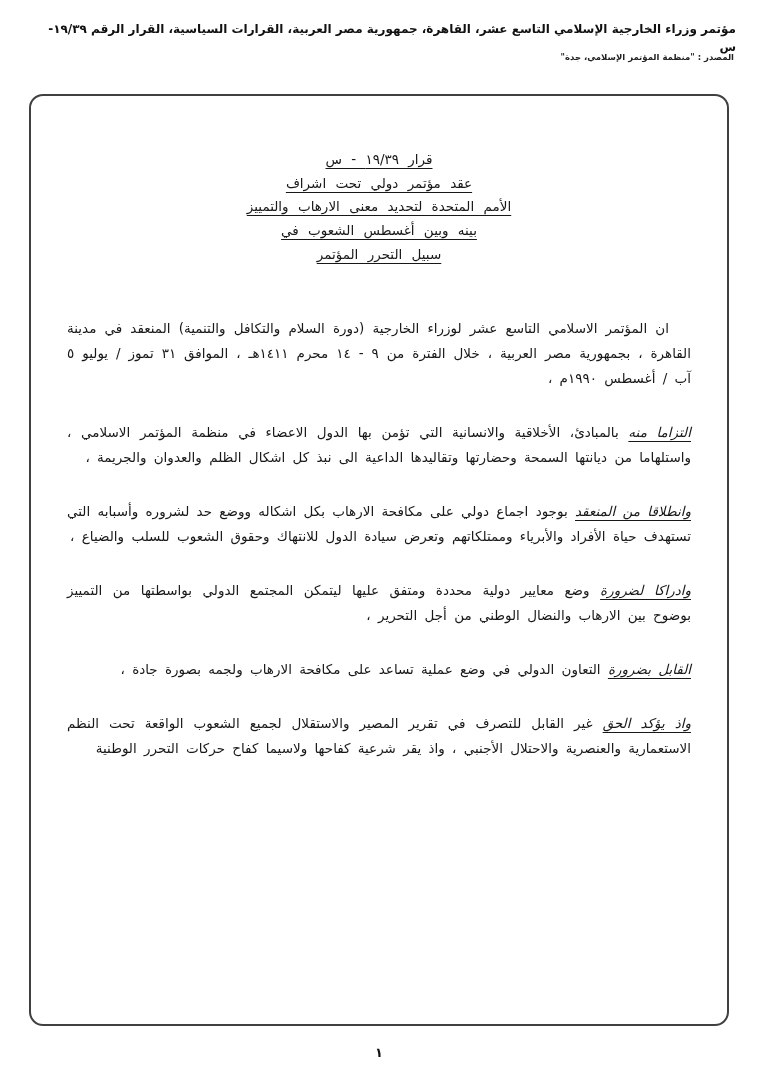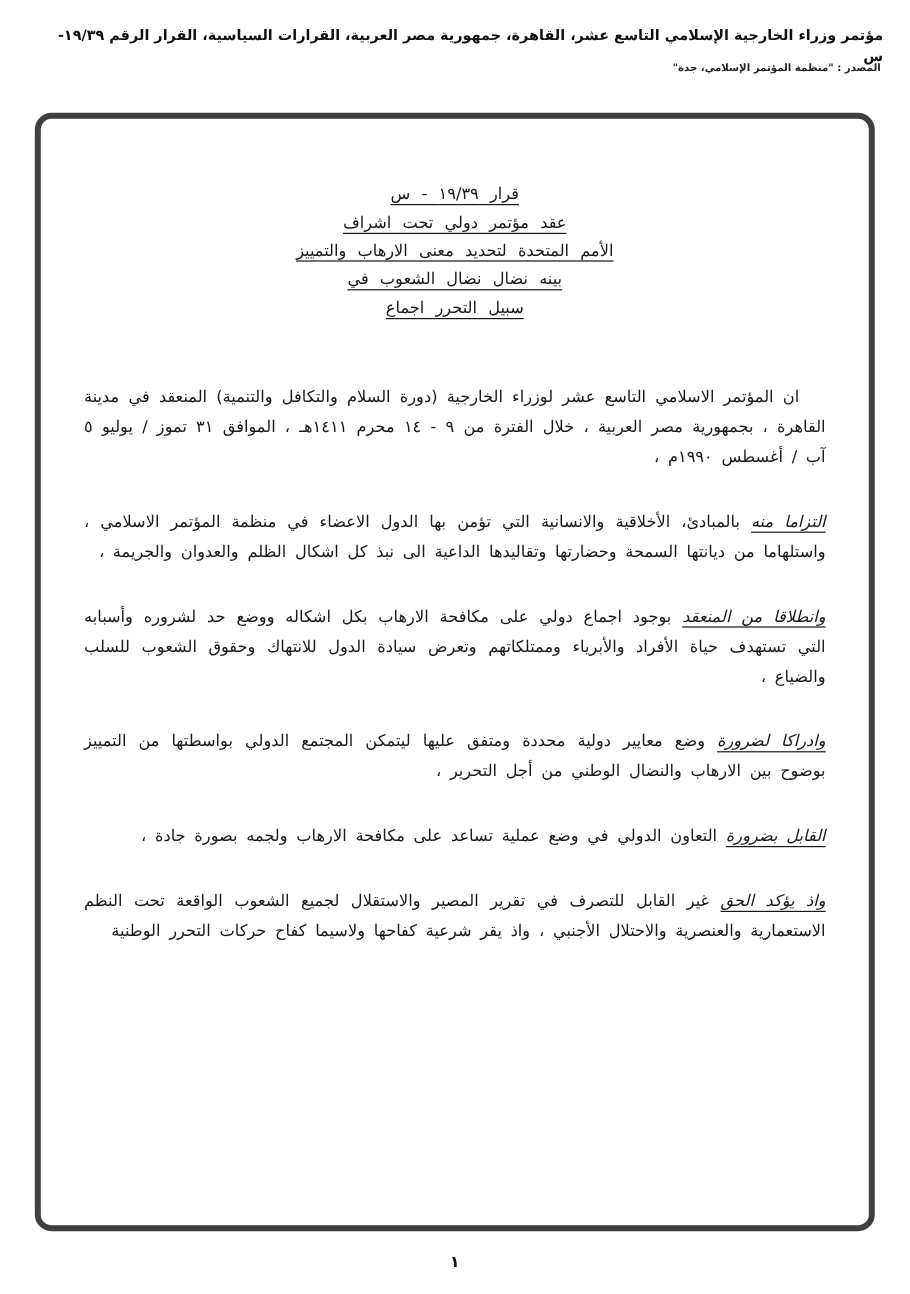--- a/index.html
+++ b/index.html
@@ -23,21 +23,21 @@
     position:absolute; top:52px; right:24px; left:22px;
     direction:rtl; text-align:right;
     font-size:8.5px; font-weight:700; color:#222;
   }
 
   
   .doc-frame {
     position:absolute;
     left:29px; right:29px;
     top:94px; height:932px;
-    border:5px solid #404040;
+    border:2px solid #404040;
     border-radius:14px;
     background:#ffffff;
     overflow:hidden;
     padding:46px 36px 20px 36px;
   }
 
   .doc-inner {
     direction:rtl;
     font-size:13.5px;
     line-height:1.85;
@@ -88,22 +88,22 @@
 
 <div class="source-line">المصدر : "منظمة المؤتمر الإسلامي، جدة"</div>
 
 <div class="doc-frame">
   <div class="doc-inner">
 
     <div class="title-block">
       <span class="title-line">قرار ١٩/٣٩ - س</span>
       <span class="title-line">عقد مؤتمر دولي تحت اشراف</span>
       <span class="title-line">الأمم المتحدة لتحديد معنى الارهاب والتمييز</span>
-      <span class="title-line">بينه نضال نضال الشعوب في</span>
-      <span class="title-line">سبيل التحرر اجماع</span>
+      <span class="title-line">بينه وبين أغسطس الشعوب في</span>
+      <span class="title-line">سبيل التحرر المؤتمر</span>
     </div>
 
     <div class="paragraph first">
       <span class="lead"></span><span>ان المؤتمر الاسلامي التاسع عشر لوزراء الخارجية (دورة السلام والتكافل والتنمية) المنعقد في مدينة القاهرة ، بجمهورية مصر العربية ، خلال الفترة من ٩ - ١٤ محرم ١٤١١هـ ، الموافق ٣١ تموز / يوليو ٥ آب / أغسطس ١٩٩٠م ،</span>
     </div>
 
     <div class="paragraph">
       <span class="lead">التزاما منه</span><span> بالمبادئ، الأخلاقية والانسانية التي تؤمن بها الدول الاعضاء في منظمة المؤتمر الاسلامي ، واستلهاما من ديانتها السمحة وحضارتها وتقاليدها الداعية الى نبذ كل اشكال الظلم والعدوان والجريمة ،</span>
     </div>
 

